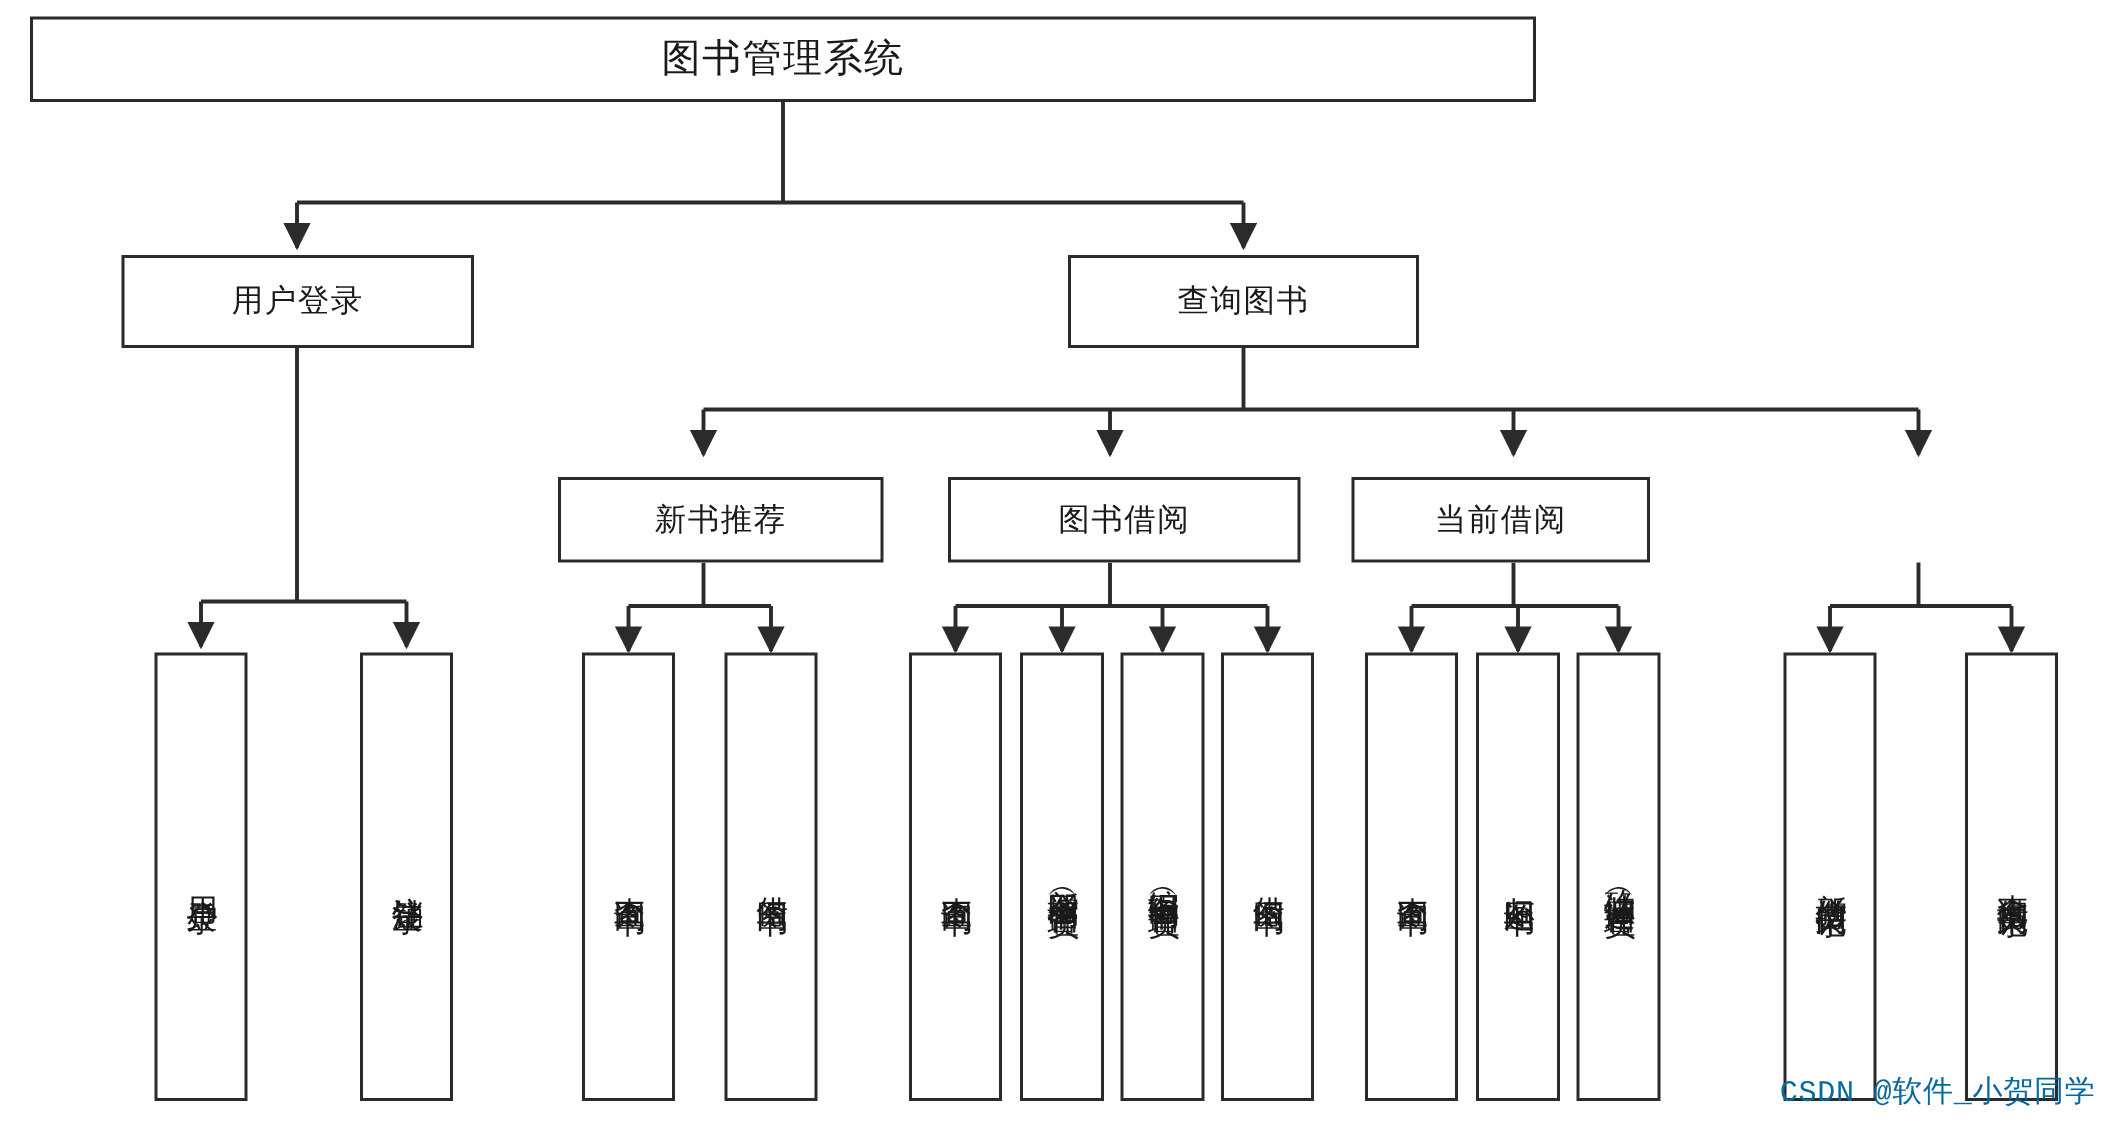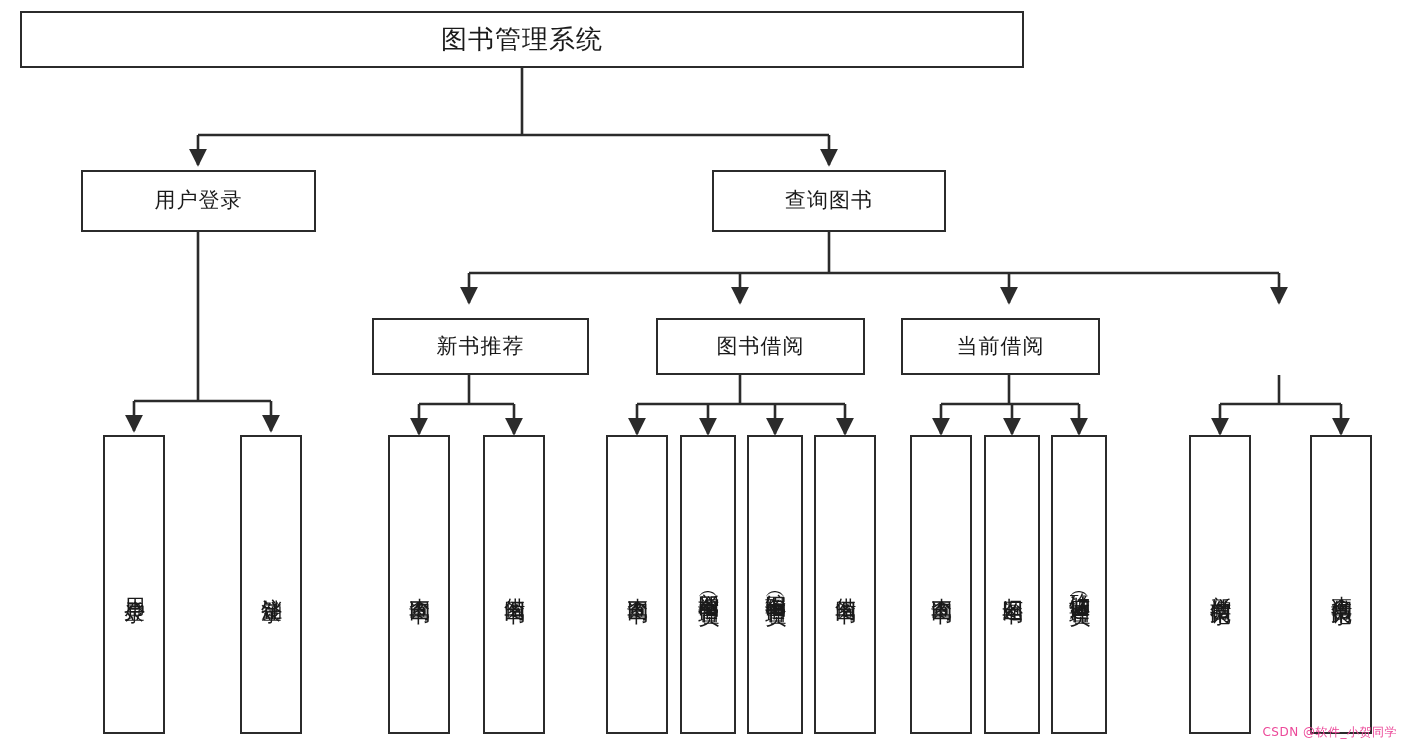--- a/index.html
+++ b/index.html
@@ -58,24 +58,25 @@
     white-space: nowrap;
     color: #1a1a1a;
   }
   .htext {
     white-space: nowrap;
   }
   #watermark {
     position: absolute;
     right: 8px;
     bottom: 6px;
-    font-size: 12px;
-    color: #ec4899;
+    font-size: 20px;
+    color: #0369a1;
     letter-spacing: 0.5px;
     white-space: nowrap;
+    font-family: Liberation Mono, monospace;
   }
 </style>
 </head>
 <body>
 
 <div id="canvas">
 
   <svg id="edges" viewBox="0 0 1405 747" width="1405" height="747" xmlns="http://www.w3.org/2000/svg">
     <defs>
       <marker id="arrow" viewBox="0 0 10 10" refX="9" refY="5" markerWidth="7" markerHeight="7" orient="auto-start-reverse">
@@ -126,21 +127,21 @@
   <div class="node horiz" style="left:81px;top:170px;width:235px;height:62px;">
     <span class="htext">用户登录</span>
   </div>
   <div class="node horiz" style="left:712px;top:170px;width:234px;height:62px;">
     <span class="htext">查询图书</span>
   </div>
 
   <div class="node horiz" style="left:372px;top:318px;width:217px;height:57px;">
     <span class="htext">新书推荐</span>
   </div>
-  <div class="node horiz" style="left:632px;top:318px;width:209px;height:57px;margin-left:24px;">
+  <div class="node horiz" style="left:632px;top:318px;width:235px;height:57px;">
     <span class="htext">图书借阅</span>
   </div>
   <div class="node horiz" style="left:901px;top:318px;width:199px;height:57px;">
     <span class="htext">当前借阅</span>
   </div>
 
   <div class="node leaf" style="left:103px;top:435px;width:62px;height:299px;">
     <span class="vtext">用户登录</span>
   </div>
   <div class="node leaf" style="left:240px;top:435px;width:62px;height:299px;">

